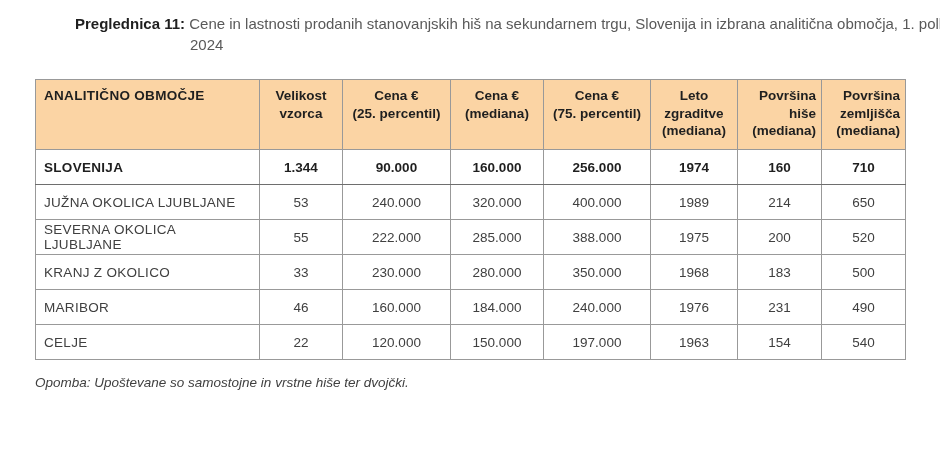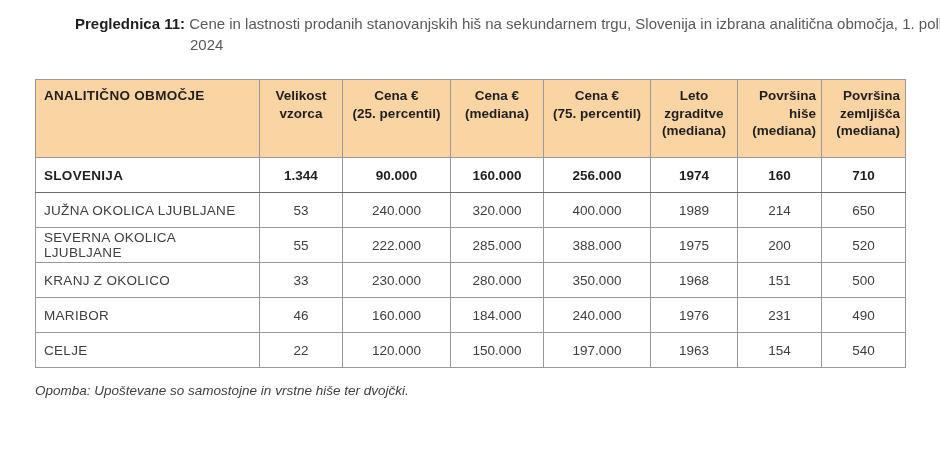--- a/index.html
+++ b/index.html
@@ -43,21 +43,21 @@
   col.c6{width:87px}
   col.c7{width:84px}
   col.c8{width:84px}
   thead th{
     background:var(--header-bg);
     font-weight:bold;
     color:#1f1f1f;
     vertical-align:top;
     text-align:center;
     white-space:pre-line;
-    height:78px;
+    height:70px;
     padding:7px 5px 0 5px;
     line-height:17.5px;
     border-bottom:2px solid var(--header-rule);
   }
   thead th:nth-child(1){text-align:left;padding-left:8px;letter-spacing:0.3px;}
   thead th:nth-child(7),
   thead th:nth-child(8){text-align:right;padding-left:7px;}
   tbody td{
     height:35px;
     color:#404040;
@@ -155,21 +155,21 @@
           <td>200</td>
           <td>520</td>
         </tr>
         <tr>
           <td>KRANJ Z OKOLICO</td>
           <td>33</td>
           <td>230.000</td>
           <td>280.000</td>
           <td>350.000</td>
           <td>1968</td>
-          <td>151</td>
+          <td>183</td>
           <td>500</td>
         </tr>
         <tr>
           <td>MARIBOR</td>
           <td>46</td>
           <td>160.000</td>
           <td>184.000</td>
           <td>240.000</td>
           <td>1976</td>
           <td>231</td>

